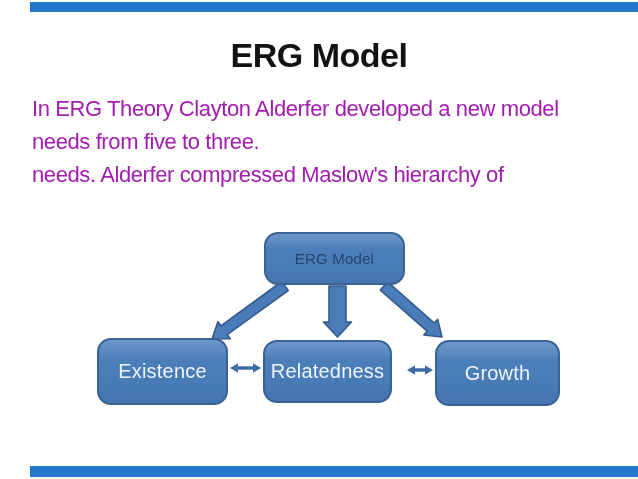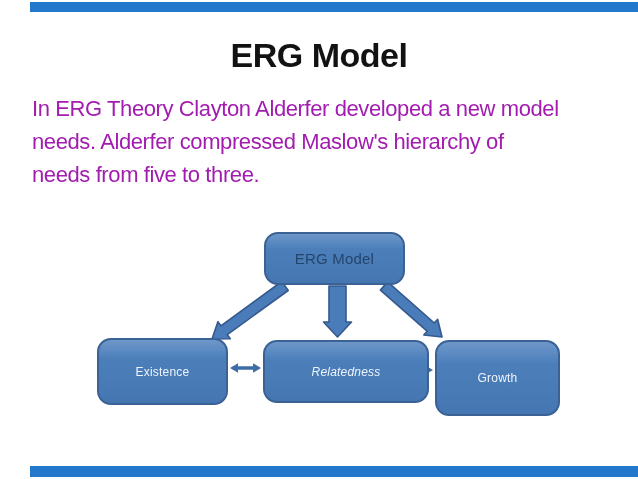--- a/index.html
+++ b/index.html
@@ -60,42 +60,42 @@
     display: flex;
     align-items: center;
     justify-content: center;
     background: linear-gradient(180deg, #6e97ca 0%, #4c7fba 30%, #4576b2 100%);
     border: 2px solid #3a6294;
     border-radius: 14px;
   }
   .node-root   { left: 264px; top: 232px; width: 141px; height: 53px; }
   .node-root .node-label { color: #24456d; font-size: 15px; }
   .node-existence   { left: 97px;  top: 338px; width: 131px; height: 67px; }
-  .node-relatedness { left: 263px; top: 340px; width: 166px; height: 63px; font-style: italic; }
-  .node-growth      { left: 435px; top: 340px; width: 125px; height: 76px; }
+  .node-relatedness { left: 263px; top: 340px; width: 129px; height: 63px; }
+  .node-growth      { left: 435px; top: 340px; width: 125px; height: 66px; }
   .node-label {
     color: #eef4fb;
-    font-size: 12px;
+    font-size: 20px;
     letter-spacing: 0.2px;
   }
 </style>
 </head>
 <body>
 
 <div class="slide">
 
   <div class="bar bar-top"></div>
   <div class="bar bar-bottom"></div>
 
   <h1 class="title">ERG Model</h1>
 
   <div class="intro">
     <div>In ERG Theory Clayton Alderfer developed a new model</div>
+    <div>needs from five to three.</div>
     <div>needs. Alderfer compressed Maslow's hierarchy of</div>
-    <div>needs from five to three.</div>
   </div>
 
   <svg class="arrows" viewBox="0 0 638 479" xmlns="http://www.w3.org/2000/svg">
 
     <path d="M281.8,281.5 L220.9,325.8 L217.9,321.7 L212,339 L230.3,338.7 L227.3,334.7 L288.2,290.5 Z" fill="#4a7cba" stroke="#34598c" stroke-width="1.6" stroke-linejoin="round"></path>
 
     <path d="M329,286 L329,322 L323.5,322 L337.5,337 L351.5,322 L346,322 L346,286 Z" fill="#4a7cba" stroke="#34598c" stroke-width="1.6" stroke-linejoin="round"></path>
 
     <path d="M380.4,290.1 L427.1,331.2 L423.8,335.0 L442,337 L437.6,319.2 L434.3,323.0 L387.6,281.9 Z" fill="#4a7cba" stroke="#34598c" stroke-width="1.6" stroke-linejoin="round"></path>
 

